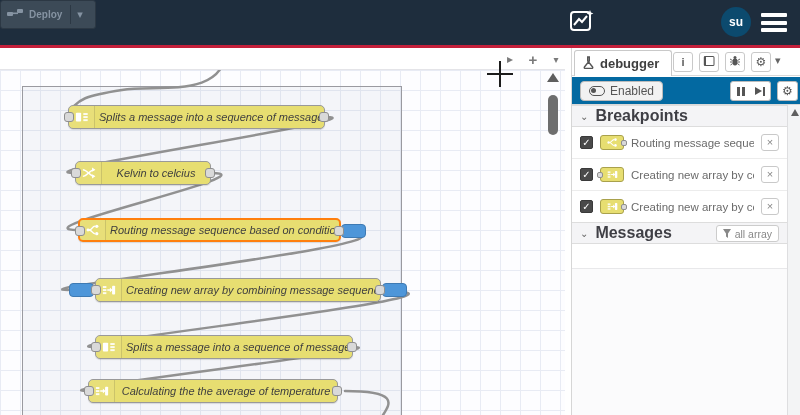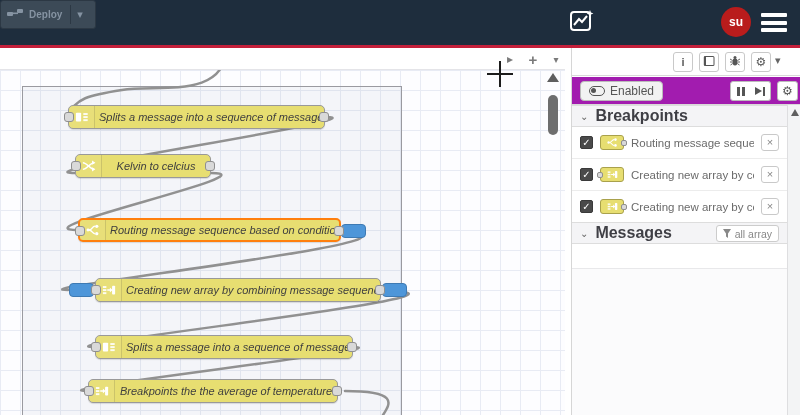--- a/index.html
+++ b/index.html
@@ -8,21 +8,21 @@
 
   
   #header { position:absolute; left:0; top:0; width:800px; height:45px; background:#1e2d3d; }
   #redline { position:absolute; left:0; top:45px; width:800px; height:3px; background:#c41f3a; }
   .hbtn { position:absolute; display:flex; align-items:center; justify-content:center; }
   #flow-export-btn { left:566px; top:8px; width:32px; height:30px; }
   #deploy-btn { left:606px; top:8px; width:96px; height:29px; background:#3c4a57; border:1px solid #2c3844; border-radius:3px; display:flex; align-items:center; padding:0 6px; gap:6px; }
   #deploy-btn .dlabel { color:#8593a2; font-size:10px; font-weight:bold; }
   #deploy-btn .dsep { width:1px; height:19px; background:#2c3844; margin-left:2px; }
   #deploy-caret { color:#8593a2; font-size:11px; }
-  #avatar { left:721px; top:7px; width:30px; height:30px; border-radius:50%; background:#b91c1c; color:#fff; font-size:12px; font-weight:bold; }
+  #avatar { left:721px; top:7px; width:30px; height:30px; border-radius:50%; background:#0c4a6e; color:#fff; font-size:12px; font-weight:bold; }
   #hamburger { left:760px; top:13px; width:28px; height:19px; flex-direction:column; justify-content:space-between; }
   #hamburger .bar { width:26px; height:4px; background:#fff; border-radius:1px; }
 
   
   #main { position:absolute; left:0; top:48px; width:800px; height:367px; display:flex; }
   #canvas-col { position:relative; width:565px; height:367px; overflow:hidden; }
   #splitter { position:relative; width:7px; height:367px; background:#fff; border-right:1px solid #d6d6d6; }
   #sidebar { position:relative; width:228px; height:367px; background:#fff; }
 
   
@@ -57,21 +57,21 @@
 
   
   #sb-tabs { position:absolute; left:0; top:0; width:228px; height:28px; background:#fff; border-bottom:1px solid #d9d9d9; }
   #sb-tab-debugger { position:absolute; left:2px; top:2px; width:98px; height:26px; background:#fff; border:1px solid #c9c9c9; border-bottom:none; border-radius:3px 3px 0 0; display:flex; align-items:center; gap:6px; padding:0 8px; }
   #sb-tab-debugger .tlabel { font-size:13px; font-weight:bold; color:#3f3f3f; }
   .sqbtn { position:absolute; top:4px; width:20px; height:20px; background:#fff; border:1px solid #c9c9c9; border-radius:3px; display:flex; align-items:center; justify-content:center; color:#5b5b5b; font-size:12px; }
   #btn-info { left:101px; font-weight:bold; font-size:11px; }
   #btn-book { left:127px; } #btn-bug { left:153px; } #btn-gear-top { left:179px; }
   #sb-caret { position:absolute; left:203px; top:6px; color:#666; font-size:11px; }
 
-  #sb-toolbar { position:absolute; left:0; top:29px; width:228px; height:28px; background:#a21caf; border-bottom:1px solid #d9d9d9; }
+  #sb-toolbar { position:absolute; left:0; top:29px; width:228px; height:28px; background:#0369a1; border-bottom:1px solid #d9d9d9; }
   #enabled-btn { position:absolute; left:8px; top:4px; height:20px; padding:0 8px; background:#f2f2f2; border:1px solid #bbb; border-radius:4px; display:flex; align-items:center; gap:5px; font-size:12px; color:#555; }
   .toggle-pill { width:16px; height:10px; border:1.5px solid #555; border-radius:5px; position:relative; }
   .toggle-pill .dot { position:absolute; left:1px; top:1px; width:5px; height:5px; background:#555; border-radius:50%; }
   .tbtn { position:absolute; top:4px; width:21px; height:20px; background:#fff; border:1px solid #bbb; display:flex; align-items:center; justify-content:center; }
   #btn-pause { left:158px; border-radius:3px 0 0 3px; gap:2px; }
   #btn-pause .pb { width:3px; height:9px; background:#555; }
   #btn-step { left:178px; border-left:none; border-radius:0 3px 3px 0; }
   #btn-step .tri { width:0; height:0; border-top:4.5px solid transparent; border-bottom:4.5px solid transparent; border-left:7px solid #555; }
   #btn-step .bar { width:2px; height:9px; background:#555; margin-left:1px; }
   #btn-gear2 { left:205px; border-radius:3px; color:#555; font-size:12px; }
@@ -167,21 +167,21 @@
                 <rect x="1" y="3" width="6" height="10" rx="1"></rect>
                 <rect x="9.5" y="3.5" width="5" height="2.2" opacity=".9"></rect>
                 <rect x="9.5" y="7" width="5" height="2.2" opacity=".9"></rect>
                 <rect x="9.5" y="10.5" width="5" height="2.2" opacity=".9"></rect>
               </svg>
             </span>
             <span class="nlabel">Splits a message into a sequence of messages.</span>
             <span class="port in"></span>
             <span class="port out"></span>
           </div>
-          <div class="node" style="left: 75px; top: 106px; width: 136px;">
+          <div class="node" style="left: 75px; top: 113px; width: 136px;">
             <span class="nicon">
               <svg width="14" height="14" viewBox="0 0 16 16" fill="none" stroke="#fff" stroke-width="1.7">
                 <path d="M1 4.2 C6 4.2 9 11.8 14 11.8"></path>
                 <path d="M1 11.8 C6 11.8 9 4.2 14 4.2"></path>
                 <path d="M11.5 1.8 L15.3 4.2 L11.5 6.6z" fill="#fff" stroke="none"></path>
                 <path d="M11.5 9.4 L15.3 11.8 L11.5 14.2z" fill="#fff" stroke="none"></path>
               </svg>
             </span>
             <span class="nlabel">Kelvin to celcius</span>
             <span class="port in"></span>
@@ -234,35 +234,43 @@
           <div class="node" style="left: 88px; top: 331px; width: 250px;">
             <span class="nicon">
               <svg width="14" height="14" viewBox="0 0 16 16" fill="#fff">
                 <rect x="1" y="3.5" width="4" height="2.2" opacity=".9"></rect>
                 <rect x="1" y="7" width="4" height="2.2" opacity=".9"></rect>
                 <rect x="1" y="10.5" width="4" height="2.2" opacity=".9"></rect>
                 <path d="M6 7.2 h3 v-2 L12 8 l-3 2.8 v-2 H6z"></path>
                 <rect x="11.5" y="3" width="3.5" height="10" rx="1"></rect>
               </svg>
             </span>
-            <span class="nlabel">Breakpoints the the average of temperature</span>
+            <span class="nlabel">Calculating the the average of temperature</span>
             <span class="port in"></span>
             <span class="port out"></span>
           </div>
         </div>
       <div id="crosshair-v"></div>
       <div id="crosshair-h"></div>
       <div id="cv-scroll-up"></div>
       <div id="cv-scroll-thumb"></div>
     </div>
 
     <div id="splitter"></div>
 
     <div id="sidebar">
       <div id="sb-tabs">
+        <div id="sb-tab-debugger">
+          <span>
+            <svg width="11" height="13" viewBox="0 0 11 13" fill="none" stroke="#555" stroke-width="1.4">
+              <path d="M4 1 h3 M4.7 1 v4 L9.6 11 a1 1 0 0 1 -0.9 1.5 H2.3 a1 1 0 0 1 -0.9 -1.5 L6.3 5 V1"></path>
+            </svg>
+          </span>
+          <span class="tlabel">debugger</span>
+        </div>
         <div class="sqbtn" id="btn-info">
             <span>i</span>
           </div>
         <div class="sqbtn" id="btn-book">
           <span>
             <svg width="13" height="12" viewBox="0 0 13 12" fill="#555">
               <path d="M2 1 h8 a1.5 1.5 0 0 1 1.5 1.5 v7 a1.5 1.5 0 0 1 -1.5 1.5 h-8 a1.2 1.2 0 0 1 -1.2-1.2 v-7.6 A1.2 1.2 0 0 1 2 1z M3 2 v8 h7 a0.5 0.5 0 0 0 0.5-0.5 v-7 A0.5 0.5 0 0 0 10 2z"></path>
             </svg>
           </span>
         </div>

